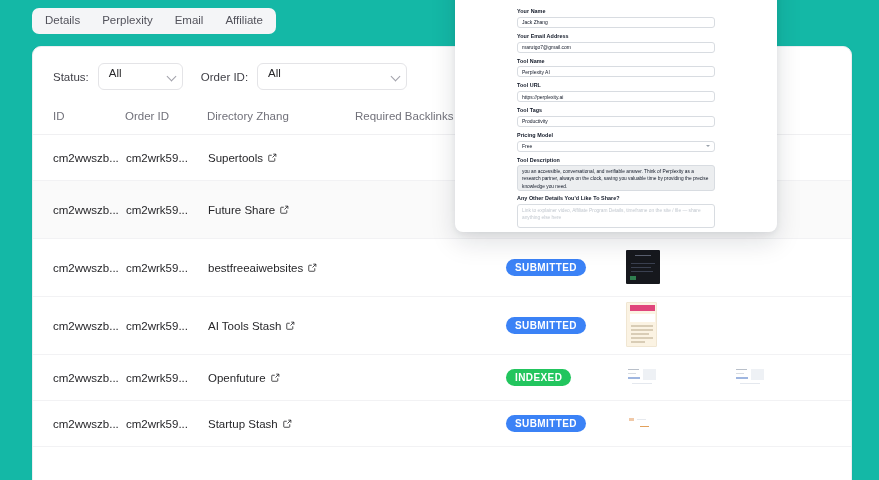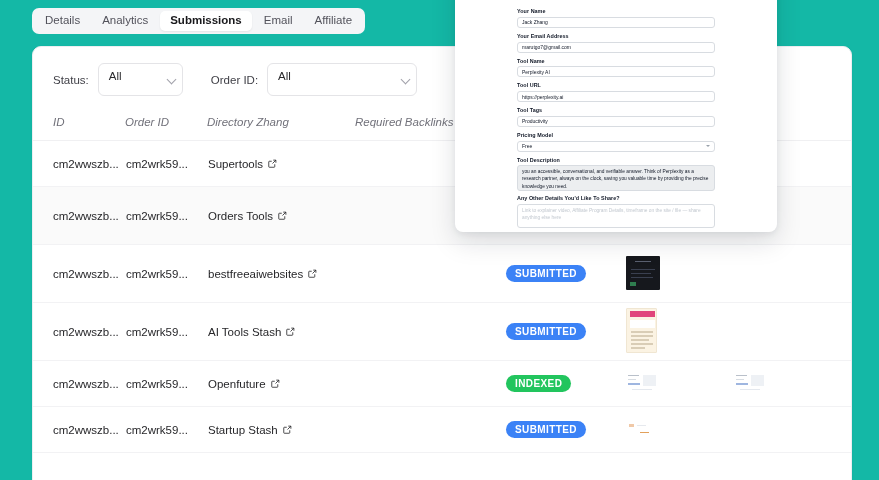--- a/index.html
+++ b/index.html
@@ -32,49 +32,49 @@
     width: 820px; height: 446px;
     background: #ffffff;
     border: 1px solid #eceef1;
     border-radius: 9px;
     box-shadow: 0 1px 3px rgba(16,24,40,.05);
     overflow: hidden;
   }
 
   
   .filters {
-    display: flex; align-items: flex-start; gap: 28px;
+    display: flex; align-items: flex-start; gap: 18px;
     padding: 16px 20px 14px 20px;
   }
   .filter { display: flex; align-items: center; gap: 9px; }
   .filter-label { font-size: 11.5px; color: #3f3f46; }
   .select {
     position: relative;
     border: 1px solid #e4e4e7; border-radius: 6px;
-    background: #fff; height: 33px;
+    background: #fff; height: 27px;
     display: flex; align-items: center;
     padding: 0 22px 8px 10px;
     font-size: 11.5px; color: #27272a;
     cursor: pointer;
   }
   .select.w1 { width: 85px; }
   .select.w2 { width: 150px; }
   .chev {
     position: absolute; right: 7px; top: 50%;
     width: 7px; height: 7px; margin-top: -4px;
     border-right: 1.3px solid #a1a1aa; border-bottom: 1.3px solid #a1a1aa;
     transform: rotate(45deg);
   }
 
   
   table { width: 100%; border-collapse: collapse; table-layout: fixed; }
   thead th {
     text-align: left; font-size: 11.5px; font-weight: 400; color: #71717a;
     padding: 6px 0 12px 0; border-bottom: 1px solid #f0f0f2;
-    white-space: nowrap; overflow: hidden; font-style: italic;
+    white-space: nowrap; overflow: hidden;
   }
   tbody td {
     font-size: 11.5px; color: #27272a;
     border-bottom: 1px solid #f2f2f4;
     vertical-align: middle;
     white-space: nowrap; overflow: hidden;
   }
   .c-id   { width: 92px;  padding-left: 20px; }
   .c-ord  { width: 82px; }
   .c-dir  { width: 148px; }
@@ -141,22 +141,21 @@
   .f-textarea.filled { background: #eceef0; height: 26px; }
   .f-textarea.empty { background: #fff; height: 24px; color: #c2c8cf; }
 </style>
 </head>
 <body>
 
 <div id="root">
 
   <div class="tabbar" id="tabbar">
       <div class="tab">Details</div>
-      <div class="tab">Analytics</div>
-      <div class="tab active">Submissions</div>
+      <div class="tab">Perplexity</div>
       <div class="tab">Email</div>
       <div class="tab">Affiliate</div>
     </div>
 
   <div class="card">
 
     <div class="filters">
       <div class="filter">
         <span class="filter-label">Status:</span>
         <div class="select w1">
@@ -201,21 +200,21 @@
               </span></td>
             <td class="c-req"></td>
             <td class="c-stat"></td>
             <td class="c-shot"></td>
             <td class="c-shot2"></td>
           </tr>
           <tr class="shaded h58">
             <td class="c-id">cm2wwszb...</td>
             <td class="c-ord">cm2wrk59...</td>
             <td class="c-dir"><span class="site">
-                <span>Orders Tools</span>
+                <span>Future Share</span>
                 <span class="ext">
                   <svg width="9" height="9" viewBox="0 0 12 12" fill="none" stroke="#27272a" stroke-width="1.1">
                     <path d="M7 1.5h3.5V5"></path>
                     <path d="M10.5 1.5L6 6"></path>
                     <path d="M9 7v3.2a.8.8 0 0 1-.8.8H1.8a.8.8 0 0 1-.8-.8V3.8a.8.8 0 0 1 .8-.8H5"></path>
                   </svg>
                 </span>
               </span></td>
             <td class="c-req"></td>
             <td class="c-stat"><span class="badge submitted">SUBMITTED</span></td>

